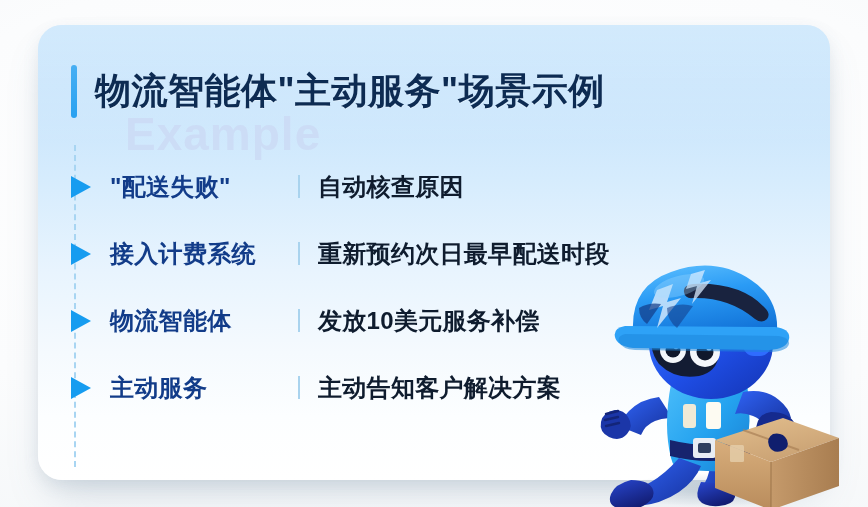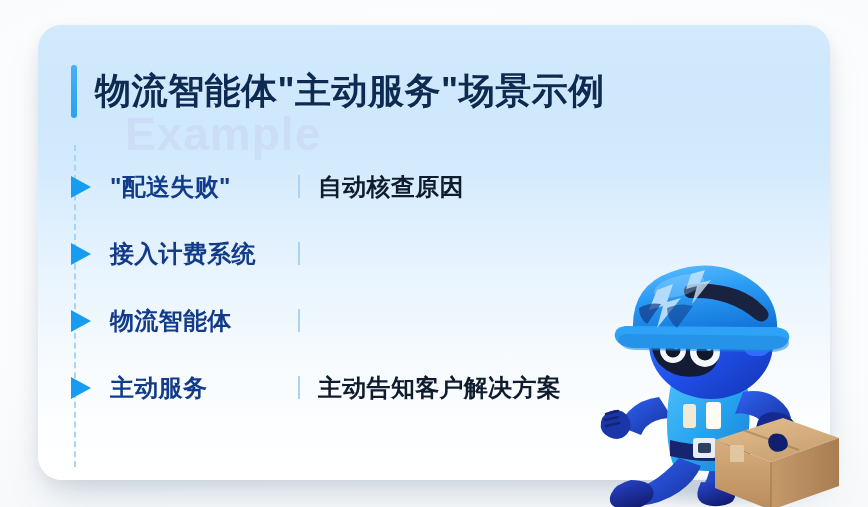--- a/index.html
+++ b/index.html
@@ -194,26 +194,28 @@
         <div class="marker"></div>
         <div class="row-label">"配送失败"</div>
         <div class="row-divider"></div>
         <div class="row-value">自动核查原因</div>
       </div>
 
       <div class="row">
         <div class="marker"></div>
         <div class="row-label">接入计费系统</div>
         <div class="row-divider"></div>
+        <div class="row-value">重新预约次日最早配送时段</div>
       </div>
 
       <div class="row">
         <div class="marker"></div>
         <div class="row-label">物流智能体</div>
         <div class="row-divider"></div>
+        <div class="row-value">发放10美元服务补偿</div>
       </div>
 
       <div class="row">
         <div class="marker"></div>
         <div class="row-label">主动服务</div>
         <div class="row-divider"></div>
         <div class="row-value">主动告知客户解决方案</div>
       </div>
 
     </div>

